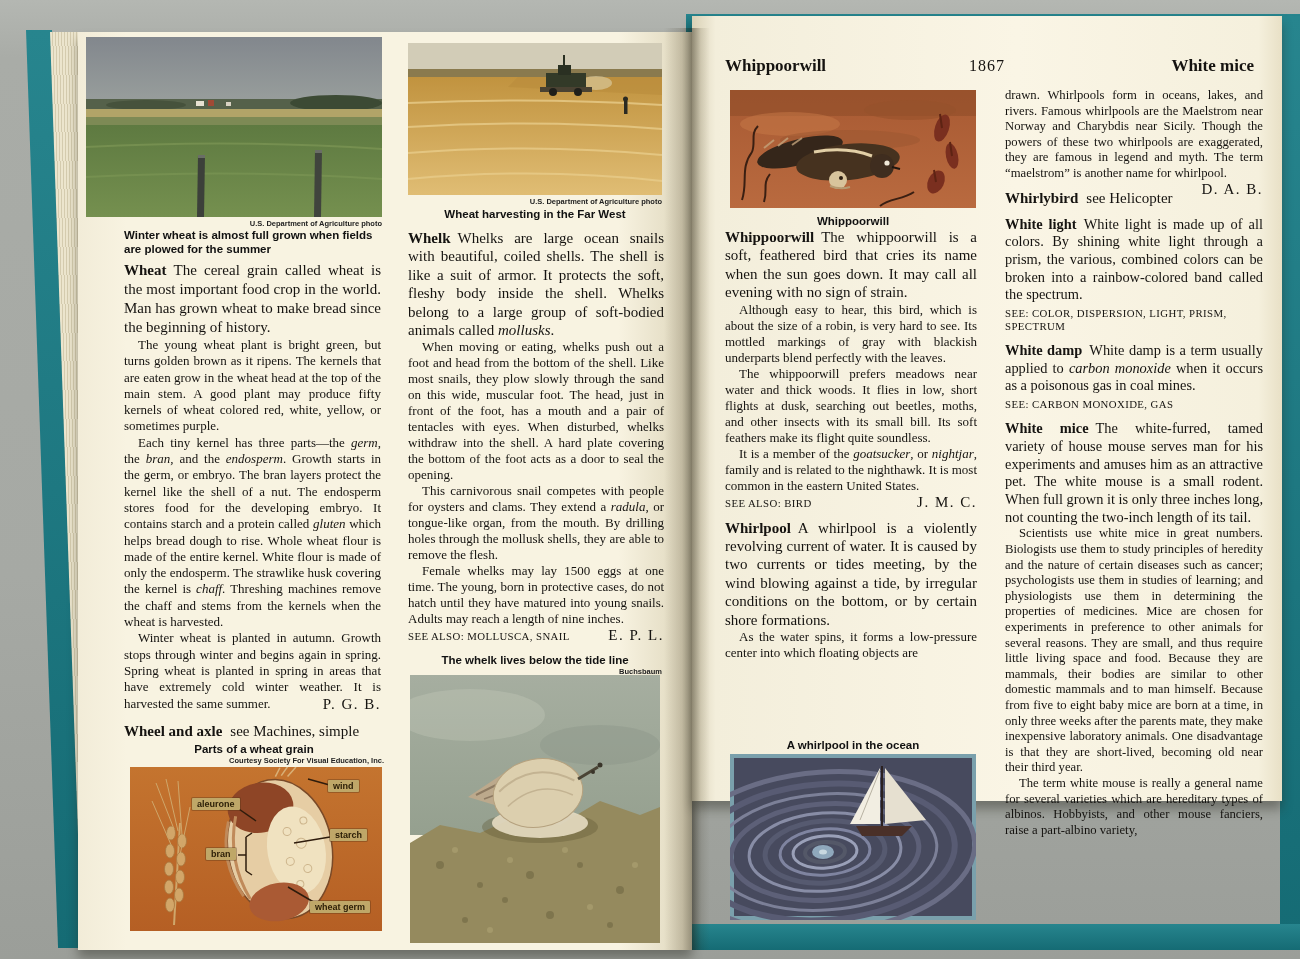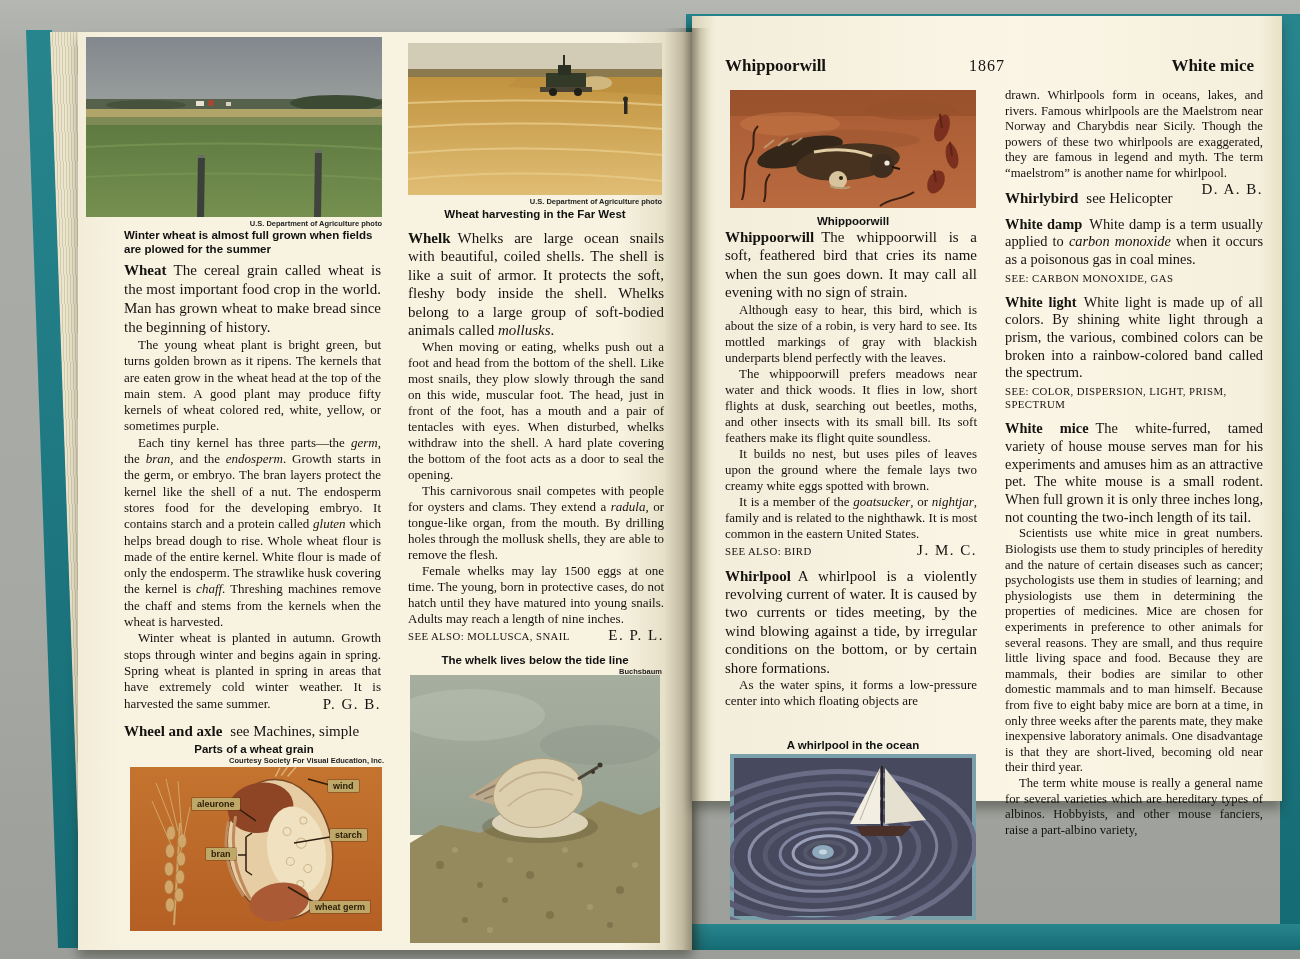--- a/index.html
+++ b/index.html
@@ -313,21 +313,20 @@
       </g>
     </svg>
     <div class="abs caption t-center" style="left:38px;top:198px;width:246px;">Whippoorwill</div>
 
     <div class="abs tight" style="left:33px;top:212px;width:252px;">
       <p class="lead">
         <span class="term">Whippoorwill</span><span>The whippoorwill is a soft, feathered bird that cries its name when the sun goes down. It may call all evening with no sign of strain.</span>
       </p>
       <p class="body-p">Although easy to hear, this bird, which is about the size of a robin, is very hard to see. Its mottled markings of gray with blackish underparts blend perfectly with the leaves.</p>
       <p class="body-p">The whippoorwill prefers meadows near water and thick woods. It flies in low, short flights at dusk, searching out beetles, moths, and other insects with its small bill. Its soft feathers make its flight quite soundless.</p>
-      <p class="body-p">It builds no nest, but uses piles of leaves upon the ground where the female lays two creamy white eggs spotted with brown.</p>
       <p class="body-p">
         <span>It is a member of the <i>goatsucker</i>, or <i>nightjar</i>, family and is related to the nighthawk. It is most common in the eastern United States.</span>
         <span class="byline">J. M. C.</span>
       </p>
       <p class="see">SEE ALSO: BIRD</p>
 
       <div class="entry-gap">
         <p class="lead">
           <span class="term">Whirlpool</span><span>A whirlpool is a violently revolving current of water. It is caused by two currents or tides meeting, by the wind blowing against a tide, by irregular conditions on the bottom, or by certain shore formations.</span>
         </p>
@@ -366,30 +365,30 @@
         <span>drawn. Whirlpools form in oceans, lakes, and rivers. Famous whirlpools are the Maelstrom near Norway and Charybdis near Sicily. Though the powers of these two whirlpools are exaggerated, they are famous in legend and myth. The term “maelstrom” is another name for whirlpool.</span>
         <span class="byline">D. A. B.</span>
       </p>
 
       <p class="xref" style="margin-top:8px;">
         <span class="term">Whirlybird</span><span>see Helicopter</span>
       </p>
 
       <div class="entry-gap">
         <p class="lead">
+          <span class="term">White light</span><span>White light is made up of all colors. By shining white light through a prism, the various, combined colors can be broken into a rainbow-colored band called the spectrum.</span>
+        </p>
+        <p class="see">SEE: COLOR, DISPERSION, LIGHT, PRISM, SPECTRUM</p>
+      </div>
+
+      <div class="entry-gap">
+        <p class="lead">
           <span class="term">White damp</span><span>White damp is a term usually applied to <i>carbon monoxide</i> when it occurs as a poisonous gas in coal mines.</span>
         </p>
         <p class="see">SEE: CARBON MONOXIDE, GAS</p>
-      </div>
-
-      <div class="entry-gap">
-        <p class="lead">
-          <span class="term">White light</span><span>White light is made up of all colors. By shining white light through a prism, the various, combined colors can be broken into a rainbow-colored band called the spectrum.</span>
-        </p>
-        <p class="see">SEE: COLOR, DISPERSION, LIGHT, PRISM, SPECTRUM</p>
       </div>
 
       <div class="entry-gap">
         <p class="lead">
           <span class="term">White mice</span><span>The white-furred, tamed variety of house mouse serves man for his experiments and amuses him as an attractive pet. The white mouse is a small rodent. When full grown it is only three inches long, not counting the two-inch length of its tail.</span>
         </p>
         <p class="body-p">Scientists use white mice in great numbers. Biologists use them to study principles of heredity and the nature of certain diseases such as cancer; psychologists use them in studies of learning; and physiologists use them in determining the properties of medicines. Mice are chosen for experiments in preference to other animals for several reasons. They are small, and thus require little living space and food. Because they are mammals, their bodies are similar to other domestic mammals and to man himself. Because from five to eight baby mice are born at a time, in only three weeks after the parents mate, they make inexpensive laboratory animals. One disadvantage is that they are short-lived, becoming old near their third year.</p>
         <p class="body-p">The term white mouse is really a general name for several varieties which are hereditary types of albinos. Hobbyists, and other mouse fanciers, raise a part-albino variety,</p>
       </div>
     </div>

